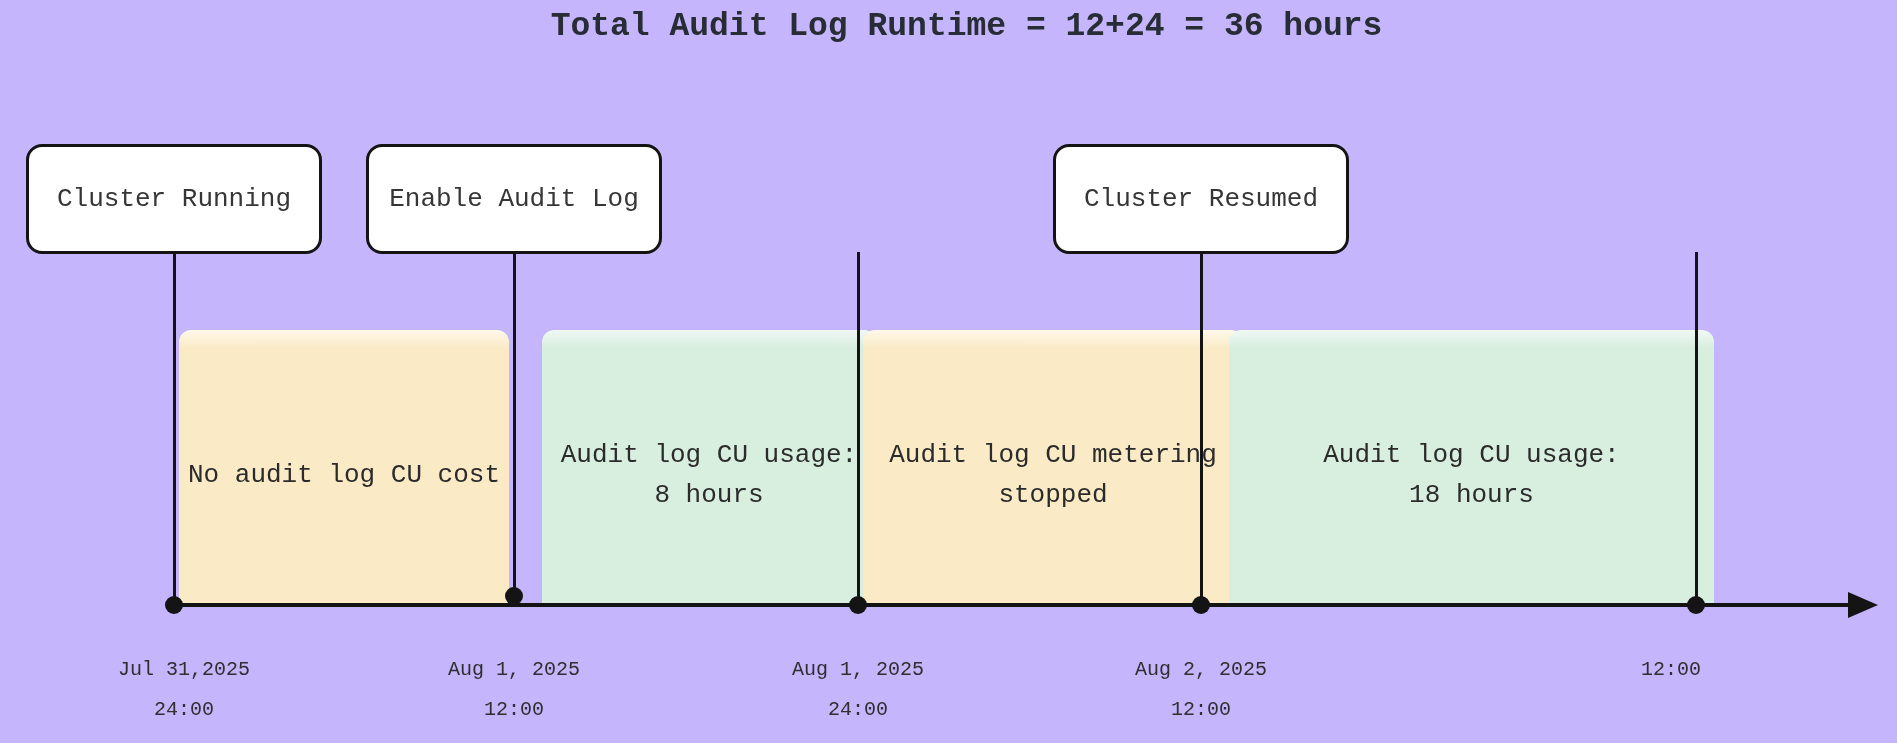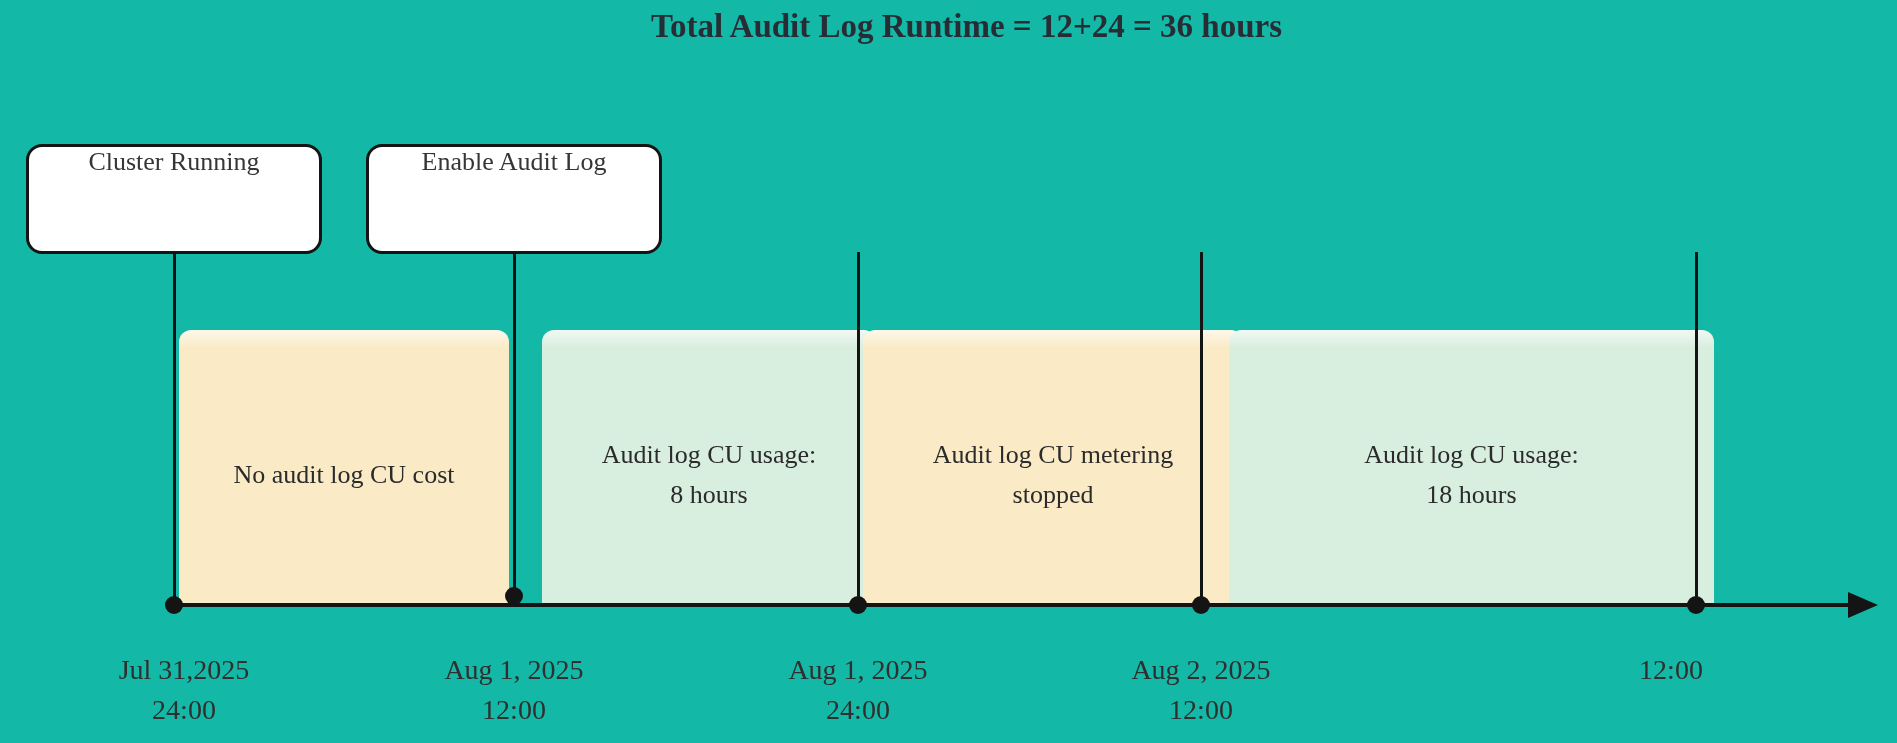--- a/index.html
+++ b/index.html
@@ -1,21 +1,21 @@
 <!DOCTYPE html>
 <html style="--orange: #faebc6; --orange-fade: #fdf8ea; --green: #d8eedf; --green-fade: #f0f8f3; --outline: #141414;"><head>
 <meta charset="utf-8">
 <style>
   html, body { margin: 0; padding: 0; background: #ffffff; }
   .canvas {
     position: relative;
     width: 1897px;
     height: 743px;
-    background: #14b8a6;
-    font-family: Liberation Serif, serif;
+    background: #c4b5fd;
+    font-family: Liberation Mono, monospace;
     overflow: hidden;
   }
 
   
   .title {
     position: absolute;
     top: 8px;
     left: 18px;
     width: 100%;
     text-align: center;
@@ -55,21 +55,21 @@
     position: absolute;
     left: calc(var(--x) - 148px);
     top: 144px;
     width: 296px;
     height: 110px;
     box-sizing: border-box;
     background: #ffffff;
     border: 3px solid var(--outline);
     border-radius: 16px;
     display: flex;
-    align-items: flex-start;
+    align-items: center;
     justify-content: center;
     z-index: 4;
   }
   .evt-label {
     font-size: 26px;
     color: #363636;
     white-space: nowrap;
   }
   .evt-vline {
     position: absolute;
@@ -91,21 +91,21 @@
     background: var(--outline);
     z-index: 5;
   }
   .evt.short-line .evt-dot { top: 587px; }
   .evt-date {
     position: absolute;
     left: calc(var(--x) - 150px + var(--dx, 0px));
     top: 650px;
     width: 300px;
     text-align: center;
-    font-size: 28px;
+    font-size: 20px;
     line-height: 40px;
     color: #2f2f2f;
     z-index: 2;
   }
 
   
   .axis { position: absolute; inset: 0; z-index: 2; }
   .axis-line {
     position: absolute;
     left: 174px;
@@ -181,20 +181,23 @@
   <div class="evt" style="--x:858px;">
     <div class="evt-vline"></div>
     <div class="evt-dot"></div>
     <div class="evt-date">
       <div>Aug 1, 2025</div>
       <div>24:00</div>
     </div>
   </div>
 
   <div class="evt" style="--x:1201px;">
+    <div class="evt-box">
+      <span class="evt-label">Cluster Resumed</span>
+    </div>
     <div class="evt-vline"></div>
     <div class="evt-dot"></div>
     <div class="evt-date">
       <div>Aug 2, 2025</div>
       <div>12:00</div>
     </div>
   </div>
 
   <div class="evt" style="--x:1696px; --dx:-25px;">
     <div class="evt-vline"></div>

